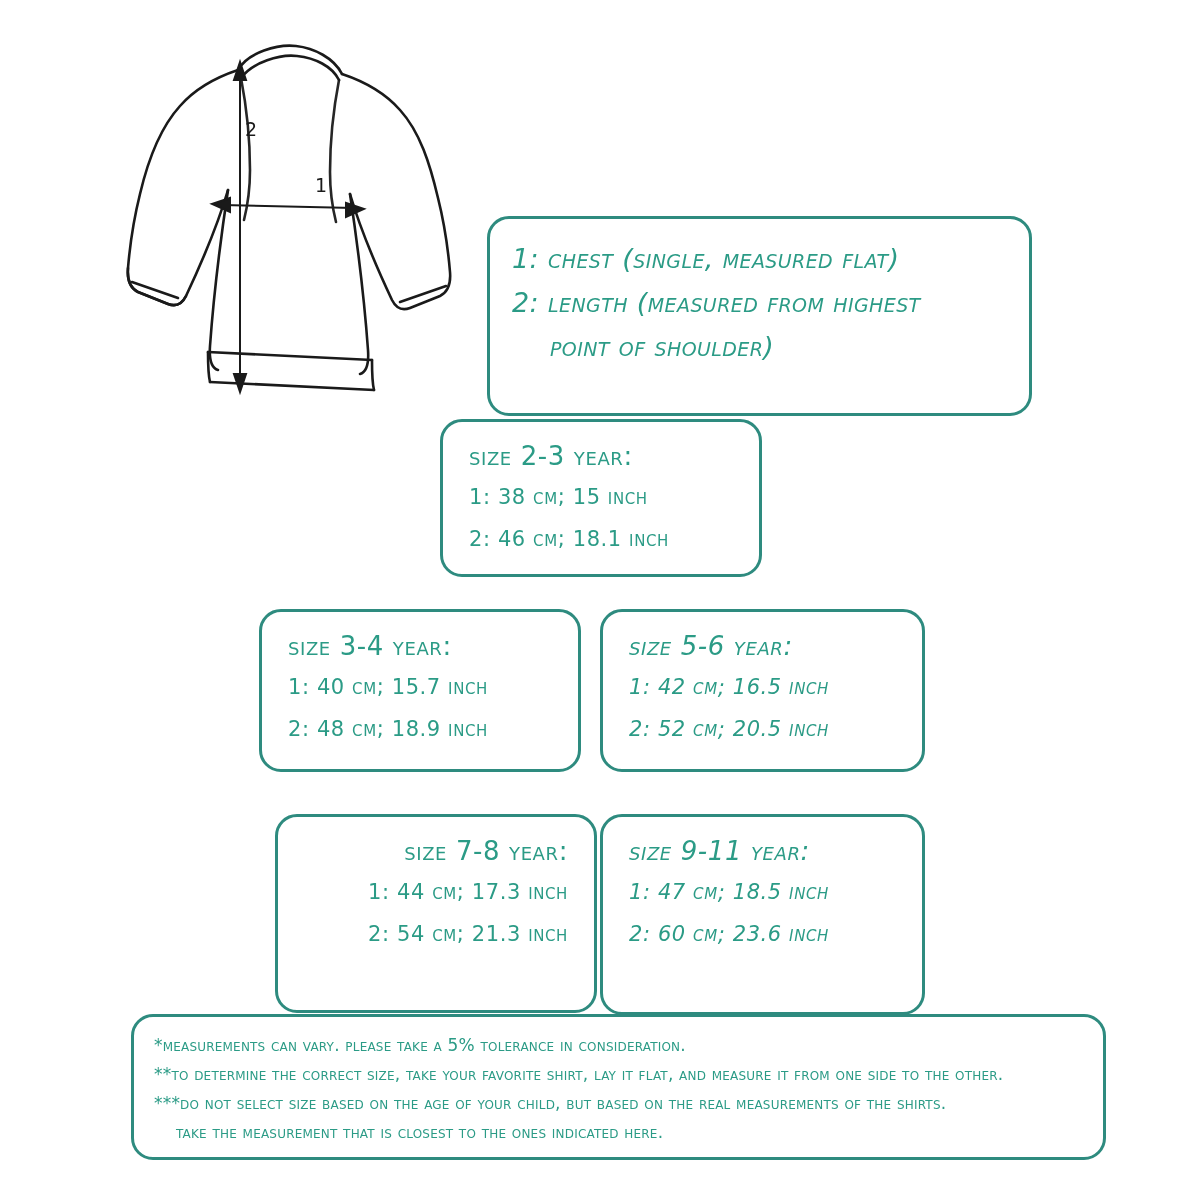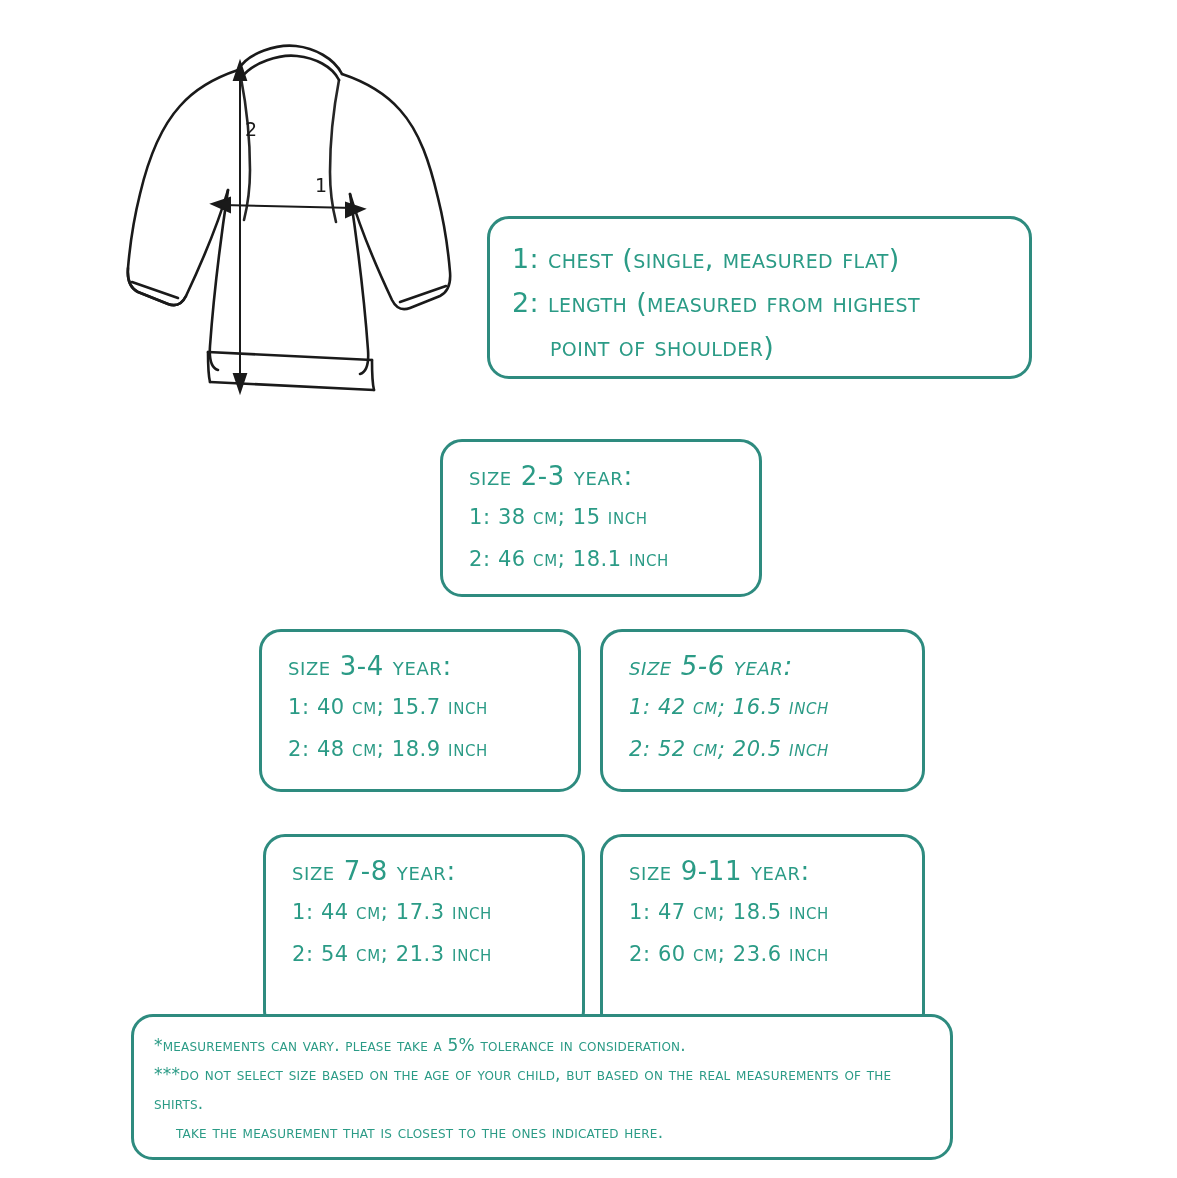--- a/index.html
+++ b/index.html
@@ -42,64 +42,64 @@
     color: #2b9b86;
     white-space: pre-line;
     letter-spacing: 0.4px;
   }
 
   
   #legend-card {
     left: 487px;
     top: 216px;
     width: 545px;
-    height: 163px;
+    height: 200px;
     padding: 18px 22px 0 22px;
+    font-style: italic;
   }
   #legend-card .line {
     font-size: 27px;
     line-height: 44px;
     font-variant: small-caps;
     text-transform: lowercase;
   }
   #legend-card .line.indent {
     padding-left: 38px;
   }
 
   
   .size-card {
     padding: 14px 26px 0 26px;
-    margin-top: 20px;
   }
   .size-card .title {
     font-size: 26px;
     line-height: 40px;
     font-variant: small-caps;
     text-transform: lowercase;
     letter-spacing: 0.6px;
   }
   .size-card .row {
     font-size: 21px;
     line-height: 42px;
     font-variant: small-caps;
     text-transform: lowercase;
     letter-spacing: 0.6px;
   }
 
   #card-2-3 { left: 440px; top: 419px; width: 322px; height: 158px; }
   #card-3-4 { left: 259px; top: 609px; width: 322px; height: 163px; }
   #card-5-6 { left: 600px; top: 609px; width: 325px; height: 163px; font-style: italic; }
-  #card-7-8 { left: 263px; top: 814px; width: 322px; height: 199px; }
-  #card-9-11 { left: 600px; top: 814px; width: 325px; height: 201px; }
+  #card-7-8 { left: 275px; top: 814px; width: 322px; height: 199px; text-align: right; }
+  #card-9-11 { left: 600px; top: 814px; width: 325px; height: 201px; font-style: italic; }
 
   
   #notes-card {
     left: 131px;
     top: 1014px;
-    width: 822px;
+    width: 975px;
     height: 146px;
     padding: 14px 20px 8px 20px;
   }
   #notes-card .note {
     font-size: 17px;
     line-height: 29px;
     font-variant: small-caps;
     text-transform: lowercase;
     letter-spacing: 0.2px;
   }
@@ -199,17 +199,18 @@
   </div>
 
   <div class="card size-card" id="card-9-11">
     <div class="card-text title">Size 9-11 year:</div>
     <div class="card-text row">1: 47 cm; 18.5 inch</div>
     <div class="card-text row">2: 60 cm; 23.6 inch</div>
   </div>
 
   <div class="card" id="notes-card">
     <div class="card-text note">*Measurements can vary. Please take a 5% tolerance in consideration.</div>
+    <div class="card-text note">**To determine the correct size, take your favorite shirt, lay it flat, and measure it from one side to the other.</div>
     <div class="card-text note">***Do not select size based on the age of your child, but based on the real measurements of the shirts.</div>
     <div class="card-text note indent">Take the measurement that is closest to the ones indicated here.</div>
   </div>
 
 </div>
 
 </body></html>

